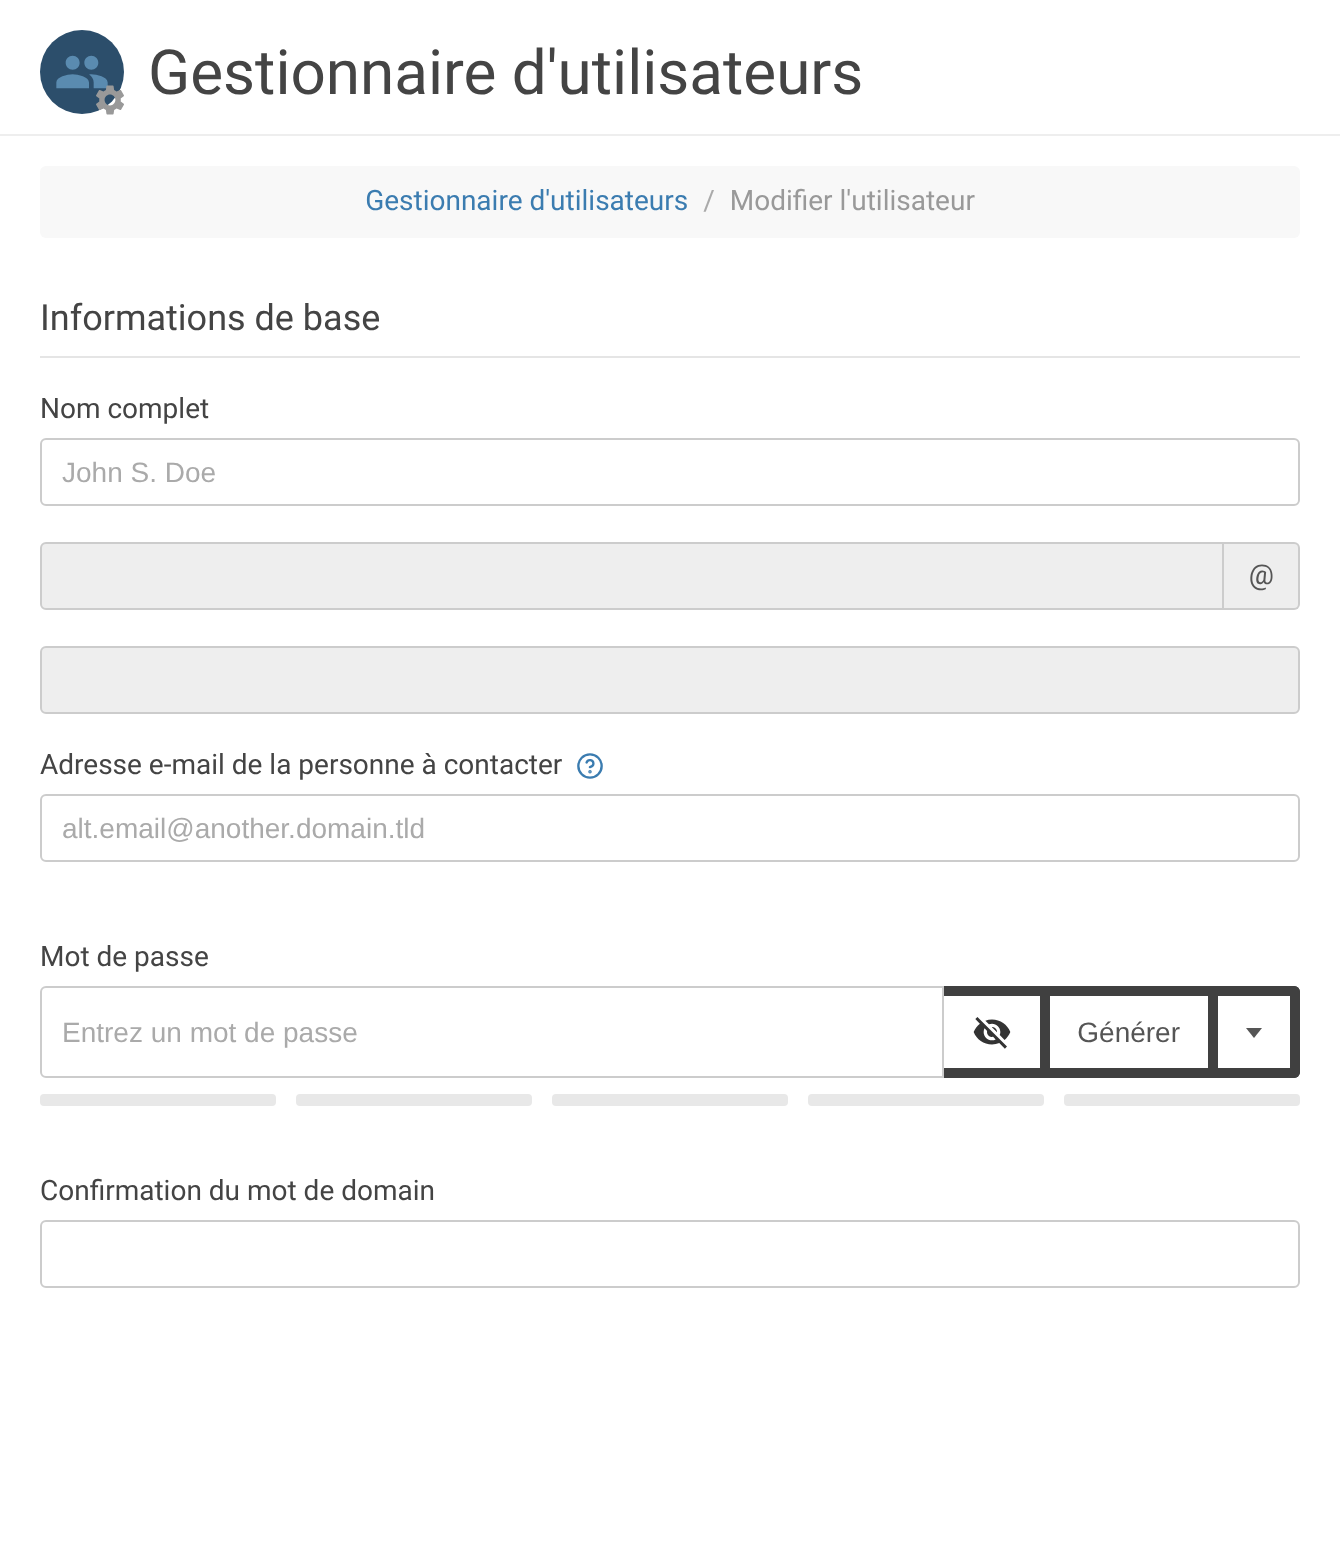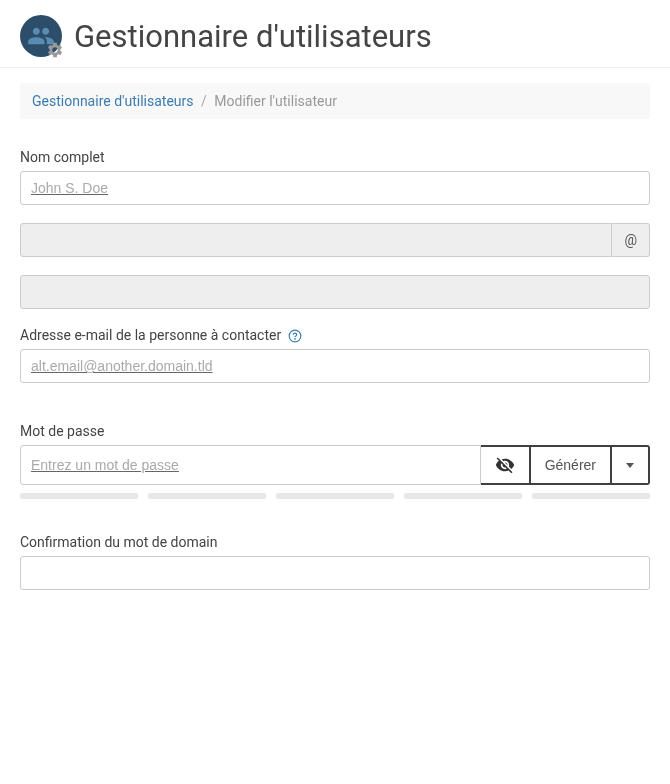--- a/index.html
+++ b/index.html
@@ -45,20 +45,21 @@
       font-weight: 400;
       color: #444;
     }
     .content { padding: 15px 20px 30px 20px; }
     .breadcrumb {
       background: #f8f8f8;
       padding: 10px 12px;
       border-radius: 3px;
       font-size: 14px;
       margin-bottom: 30px;
+      text-align: center;
     }
     .breadcrumb a { color: #3b7cb0; text-decoration: none; }
     .breadcrumb .sep { color: #aaa; margin: 0 4px; }
     .breadcrumb .current { color: #999; }
     .section-title {
       font-size: 18px;
       font-weight: 400;
       color: #444;
       padding-bottom: 8px;
       border-bottom: 1px solid #e5e5e5;
@@ -78,21 +79,20 @@
       display: inline-flex;
       vertical-align: middle;
     }
     .form-input, .form-input-disabled {
       width: 100%;
       padding: 8px 10px;
       border: 1px solid #ccc;
       border-radius: 3px;
       font-size: 14px;
       color: #666;
-      text-decoration: underline;
     }
     .form-input::placeholder { color: #aaa; }
     .form-input-disabled {
       background: #eee;
       color: #bbb;
       cursor: not-allowed;
     }
     .input-group { display: flex; }
     .input-group .form-input,
     .input-group .form-input-disabled { border-top-right-radius: 0; border-bottom-right-radius: 0; }
@@ -106,21 +106,21 @@
       display: flex;
       align-items: center;
     }
     .input-group .form-input + .input-addon-btn,
     .input-group .btn { border-radius: 0; border-left: none; }
     .input-group .btn:last-child,
     .input-group .input-addon-btn:last-child { border-radius: 0 3px 3px 0; }
     .btn, .input-addon-btn {
       padding: 8px 14px;
       background: #fff;
-      border: 2px solid #404040;
+      border: 5px solid #404040;
       color: #555;
       font-size: 14px;
       cursor: pointer;
       display: inline-flex;
       align-items: center;
       justify-content: center;
     }
     .caret {
       width: 0;
       height: 0;
@@ -160,20 +160,21 @@
 </div>
 
 <div class="content">
   <div class="breadcrumb">
     <a href="#">Gestionnaire d'utilisateurs</a>
     <span class="sep">/</span>
     <span class="current">Modifier l'utilisateur</span>
   </div>
 
   <div class="section-gap">
+    <h2 class="section-title">Informations de base</h2>
 
     <div class="form-group">
       <label class="form-label">Nom complet</label>
       <input type="text" class="form-input" placeholder="John S. Doe" style="">
     </div>
 
     <div class="form-group">
       <div class="input-group">
         <input type="text" class="form-input-disabled" disabled="" style="">
         <span class="input-addon">@</span>

